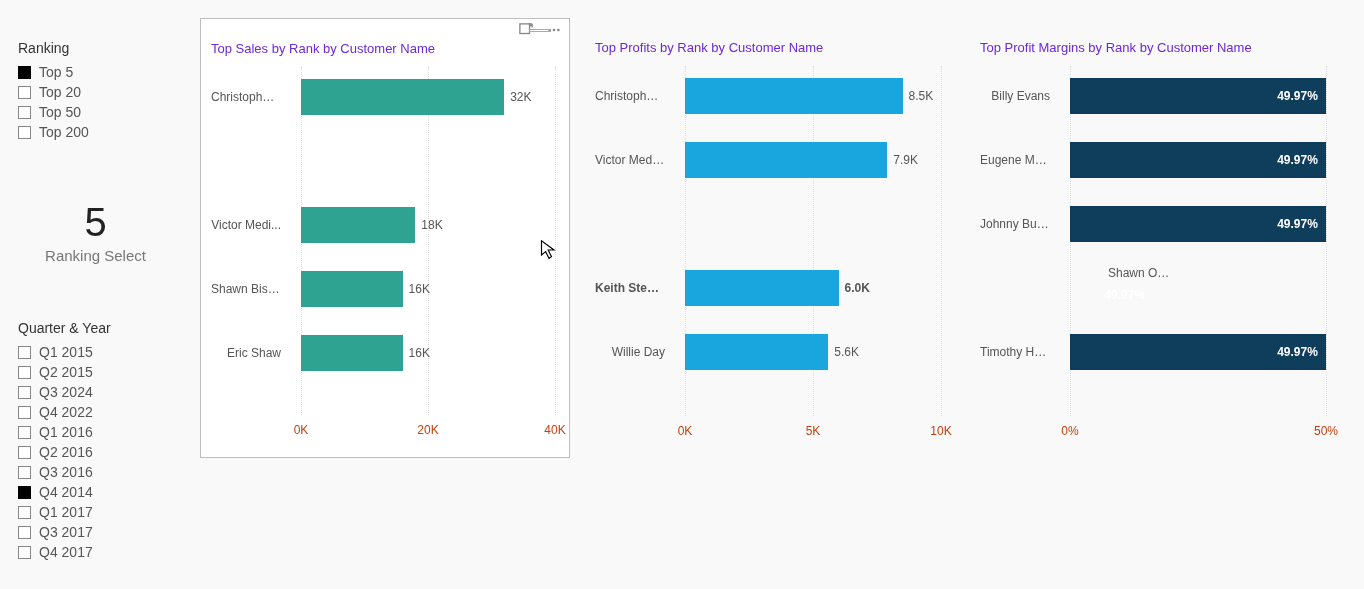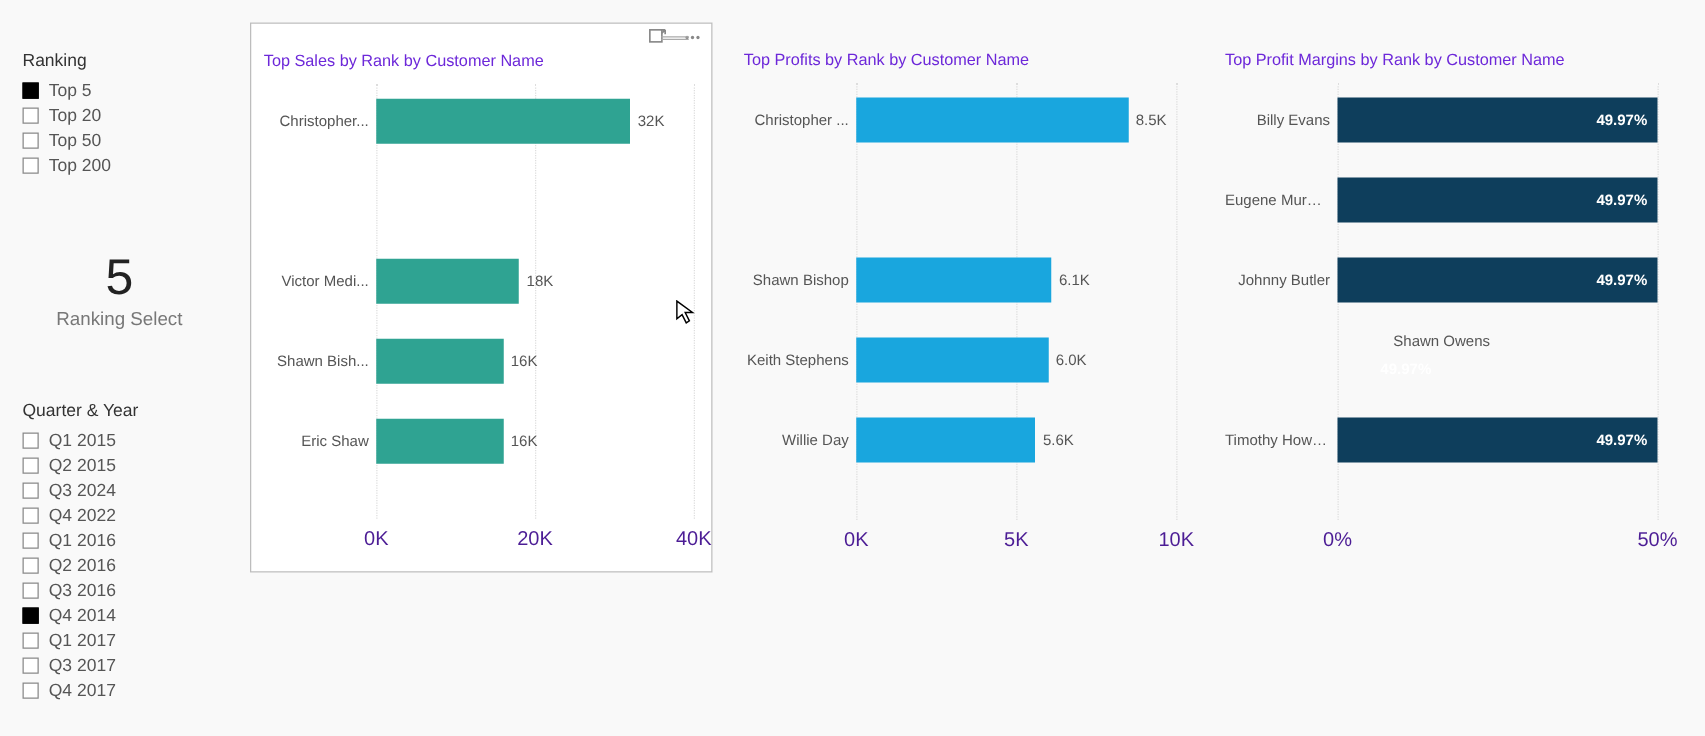--- a/index.html
+++ b/index.html
@@ -14,29 +14,29 @@
 .card-label { font-size: 15px; color: #777; margin-top: 2px; }
 .slicer2 { position: absolute; left: 18px; top: 320px; width: 170px; }
 .chart-area { position: absolute; left: 200px; top: 18px; right: 18px; bottom: 18px; }
 .visual { position: absolute; top: 0; height: 440px; }
 .visual.selected { border: 1px solid #bdbdbd; background: #fff; }
 .v-header { position: absolute; top: 4px; right: 8px; display: flex; gap: 14px; align-items: center; color: #888; }
 .v-header svg { width: 14px; height: 14px; cursor: pointer; }
 .chart-title { font-size: 13px; color: #6d28d9; padding: 22px 10px 4px 10px; }
 .plot { position: absolute; left: 10px; right: 14px; top: 48px; bottom: 42px; }
 .row { position: absolute; left: 0; right: 0; height: 44px; display: flex; align-items: center; }
-.ylab { width: 90px; font-size: 12px; color: #555; text-align: right; padding-right: 6px; white-space: nowrap; overflow: hidden; text-overflow: ellipsis; }
+.ylab { width: 90px; font-size: 12px; color: #555; text-align: right; padding-right: 20px; white-space: nowrap; overflow: hidden; text-overflow: ellipsis; }
 .track { flex: 1; position: relative; height: 44px; }
 .bar { position: absolute; top: 4px; bottom: 4px; left: 0; }
 .dlabel { position: absolute; top: 50%; transform: translateY(-50%); font-size: 12px; color: #555; }
 .dlabel.inside { color: #fff; font-weight: 600; right: 8px; }
 .grid { position: absolute; left: 90px; right: 0; top: 0; bottom: 0; }
 .gridline { position: absolute; top: 0; bottom: 0; width: 0; border-left: 1px dotted #ddd; }
 .xaxis { position: absolute; left: 100px; right: 14px; bottom: 14px; height: 20px; }
-.xtick { position: absolute; font-size: 16px; color: #4c1d95; transform: translateX(-50%); }
+.xtick { position: absolute; font-size: 12px; color: #c2410c; transform: translateX(-50%); }
 .cursor { position: absolute; left: 540px; top: 240px; width: 18px; height: 20px; }
 </style>
 </head>
 <body>
 
 <div class="sidebar">
   <div class="slicer-title">Ranking</div>
   <div id="ranking-items">
       <div class="slicer-option selected">
         <span class="box"></span>
@@ -176,28 +176,28 @@
           <div class="gridline" style="left: 50%;"></div>
           <div class="gridline" style="left: 100%;"></div>
         </div>
         <div class="row" style="top: 8px;">
           <div class="ylab">Christopher ...</div>
           <div class="track">
             <div class="dlabel" style="left: calc(85% + 6px);">8.5K</div>
             <div class="bar" style="width: 85%; background: rgb(25, 166, 222);"></div>
           </div>
         </div>
-        <div class="row" style="top: 136px;">
-          <div class="ylab">Shawn Bishop</div>
-          <div class="track">
-            <div class="dlabel" style="left: calc(61% + 6px);">6.1K</div>
-            <div class="bar" style="width: 61%; background: rgb(25, 166, 222);"></div>
-          </div>
-        </div>
-        <div class="row" style="top: 200px;">
+        <div class="row" style="top: 72px;">
+          <div class="ylab">Victor Medina</div>
+          <div class="track">
+            <div class="dlabel" style="left: calc(79% + 6px);">7.9K</div>
+            <div class="bar" style="width: 79%; background: rgb(25, 166, 222);"></div>
+          </div>
+        </div>
+        <div class="row" style="top: 200px; font-weight: bold;">
           <div class="ylab">Keith Stephens</div>
           <div class="track">
             <div class="dlabel" style="left: calc(60% + 6px);">6.0K</div>
             <div class="bar" style="width: 60%; background: rgb(25, 166, 222);"></div>
           </div>
         </div>
         <div class="row" style="top: 264px;">
           <div class="ylab">Willie Day</div>
           <div class="track">
             <div class="dlabel" style="left: calc(56% + 6px);">5.6K</div>

